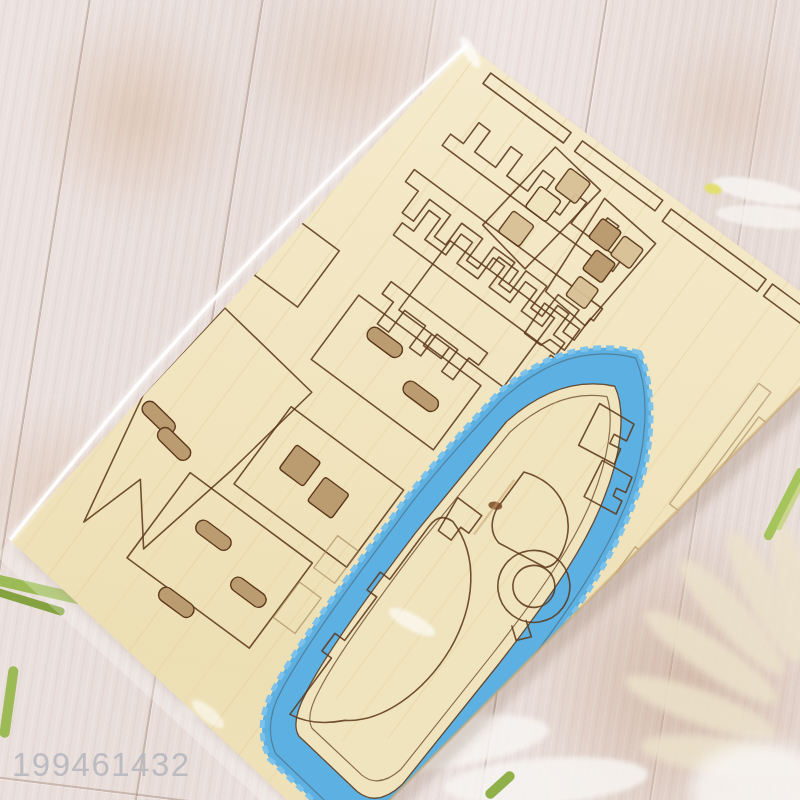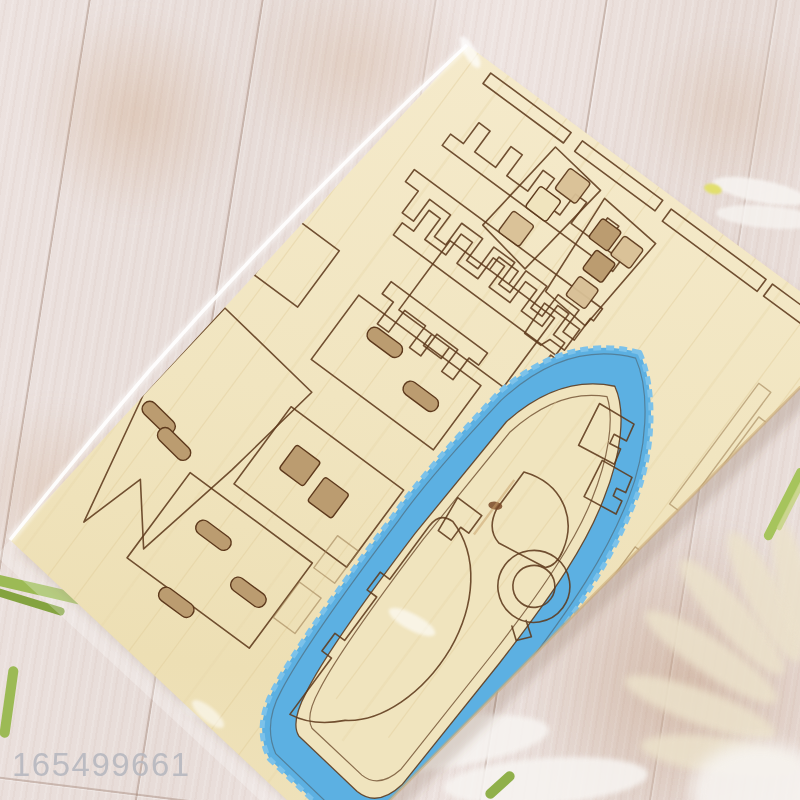--- a/index.html
+++ b/index.html
@@ -228,14 +228,14 @@
     <g>
       <path d="M10,540 L340,850 L328,864 Q160,706 -4,556 Z" fill="rgba(255,255,255,.26)"></path>
       <path d="M467,45 Q300,200 150,370 Q80,452 10,540" fill="none" stroke="rgba(255,255,255,.9)" stroke-width="3.5"></path>
       <path d="M467,45 Q300,200 150,370 Q80,452 10,540" fill="none" stroke="rgba(255,255,255,.4)" stroke-width="9" filter="url(#soft2)"></path>
       <ellipse cx="412" cy="622" rx="26" ry="8" transform="rotate(28 412 622)" fill="#ffffff" opacity=".6" filter="url(#soft2)"></ellipse>
       <ellipse cx="208" cy="714" rx="20" ry="7" transform="rotate(40 208 714)" fill="#ffffff" opacity=".55" filter="url(#soft2)"></ellipse>
       <ellipse cx="470" cy="52" rx="18" ry="6" transform="rotate(60 470 52)" fill="#ffffff" opacity=".7" filter="url(#soft2)"></ellipse>
     </g>
   </svg>
 
-  <div class="wm">165499661</div>
+  <div class="wm">199461432</div>
 </div>
 
 </body></html>

